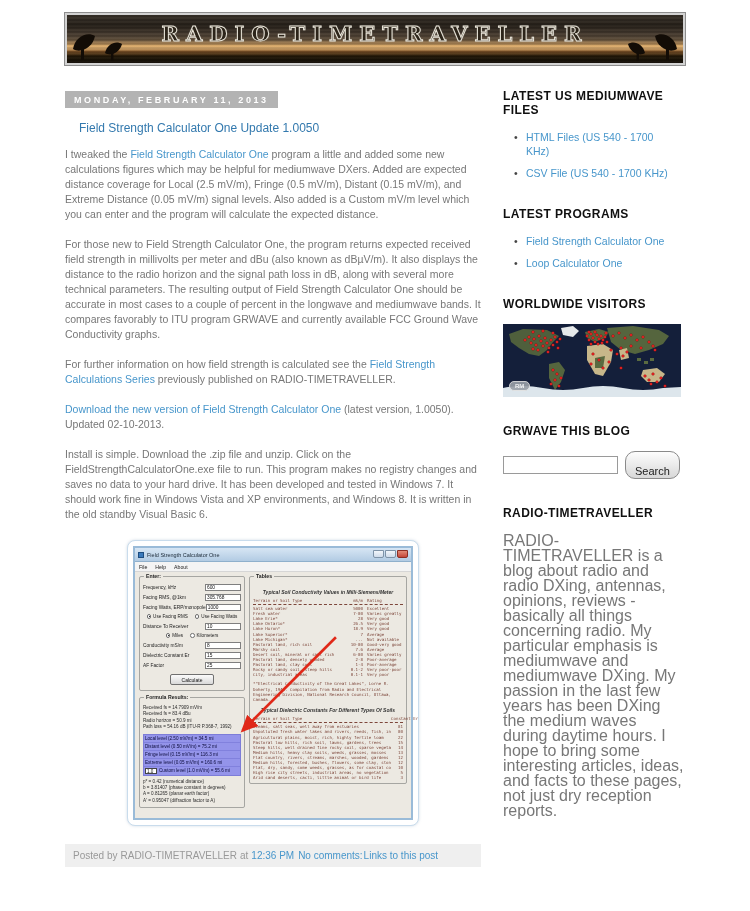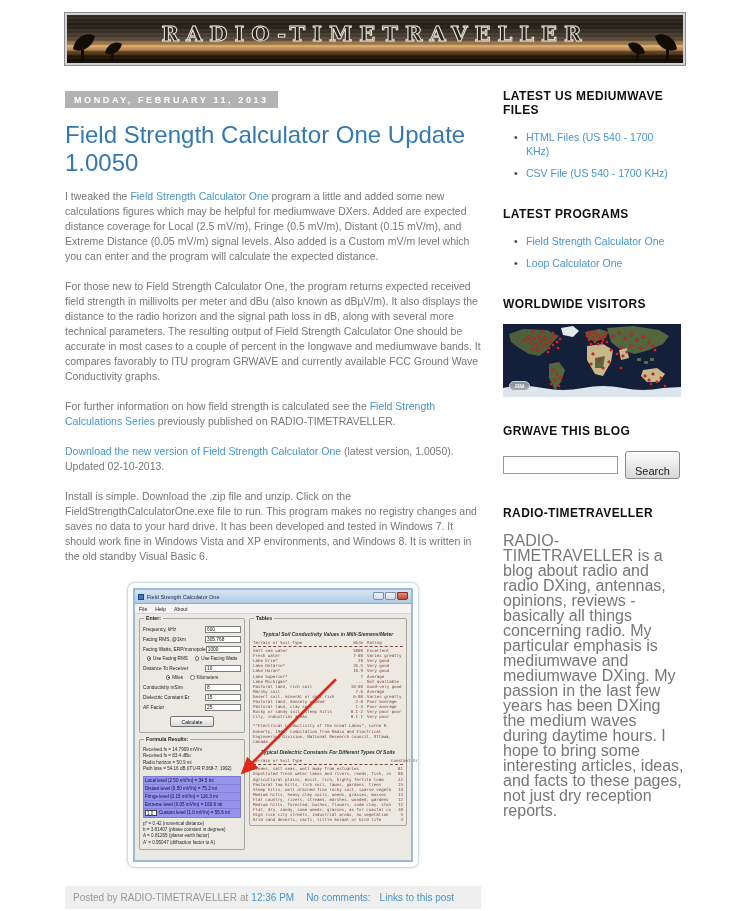--- a/index.html
+++ b/index.html
@@ -23,26 +23,26 @@
   .dishes.left { left:4px; } .dishes.right { right:4px; transform:scaleX(-1); }
 
   
   .columns { display:flex; gap:22px; padding-top:24px; }
   .main { width:416px; flex:none; }
   .sidebar { width:182px; flex:none; }
 
   
   .date-bar { display:inline-block; background:#b3b3b3; color:#fff; font-size:9px;
     font-weight:bold; letter-spacing:2.6px; padding:4px 9px 3px; }
-  .post-title { color:#3379ae; font-size:24px; font-weight:normal; margin:13px 0 12px; }
+  .post-title { color:#3379ae; font-size:12px; font-weight:normal; margin:13px 14px 12px; }
   .post p { color:#777; font-size:10.5px; line-height:15px; margin:0 0 15px; }
   a, .link { color:#4796cb; text-decoration:none; cursor:pointer; }
   .post-footer { background:#efefef; color:#999; font-size:10px; padding:6px 8px;
     margin:18px 0 26px; display:flex; align-items:center; }
-  .post-footer .gap { margin-left:9px; }
+  .post-footer .gap { margin-left:1px; }
   .post-footer .sp { margin:0 3px; }
 
   
   figure.shot { margin:18px auto 4px; width:292px; padding:5px; background:#fff;
     border:1px solid #c9dcec; border-radius:8px; box-shadow:0 0 3px rgba(120,150,180,.35); }
   .app { width:280px; border:2px solid #9abbd8; background:#ece9e2; font-size:5px; color:#222; }
   .app-titlebar { height:14px; background:linear-gradient(#d7e6f4,#b2cbe3); display:flex;
     align-items:center; padding:0 3px; border-bottom:1px solid #8fb0cc; }
   .app-ico { width:6px; height:6px; background:#3a7abc; border:1px solid #1d4d80; margin-right:3px; }
   .app-title { font-size:5.5px; color:#1c2a38; flex:1; white-space:nowrap; }
@@ -94,21 +94,21 @@
   ul.sb-list { list-style:none; margin:10px; padding:0; }
   ul.sb-list li { position:relative; padding-left:13px; margin-bottom:8px;
     font-size:10.5px; line-height:14px; color:#4796cb; }
   ul.sb-list li::before { content:"\2022"; position:absolute; left:1px; top:0; color:#444; }
   .map-wrap { position:relative; width:178px; height:73px; }
   .map-badge { position:absolute; left:6px; bottom:6px; background:#9aa0a8; color:#fff;
     font-size:6px; font-weight:bold; padding:1px 5px; border-radius:6px; border:1px solid #e2e2e2; opacity:.9; }
   .search-row { display:flex; gap:7px; align-items:center; }
   .search-input { width:115px; height:18px; border:1px solid #9a9a9a; font-size:11px; padding:0 3px; }
   .search-btn { height:20px; padding:13px 9px; font-size:11px; font-family:inherit; color:#222;
-    background:linear-gradient(#fdfdfd,#d8d8d8); border:1px solid #8a8a8a; border-radius:3px; }
+    background:linear-gradient(#fdfdfd,#d8d8d8); border:1px solid #8a8a8a; border-radius:10px; }
   .about p { color:#777; font-size:16px; line-height:15px; margin:0 0 14px; }
 </style>
 </head>
 <body>
 
 <div class="page">
 
   <div class="banner">
     <svg class="dishes left" width="70" height="34" viewBox="0 0 70 34">
       <g fill="#120c06">

